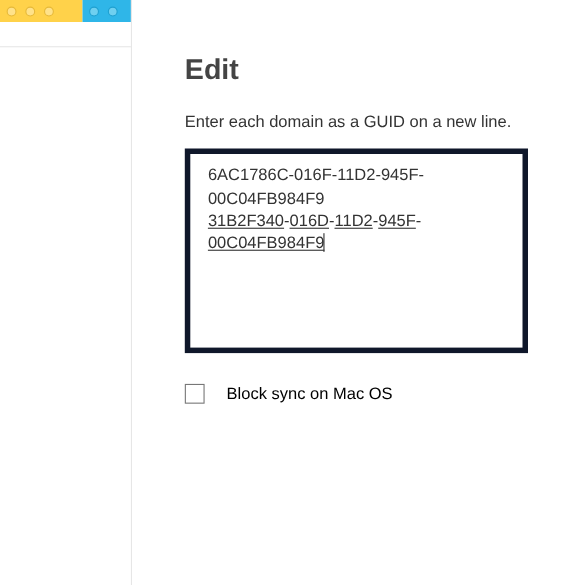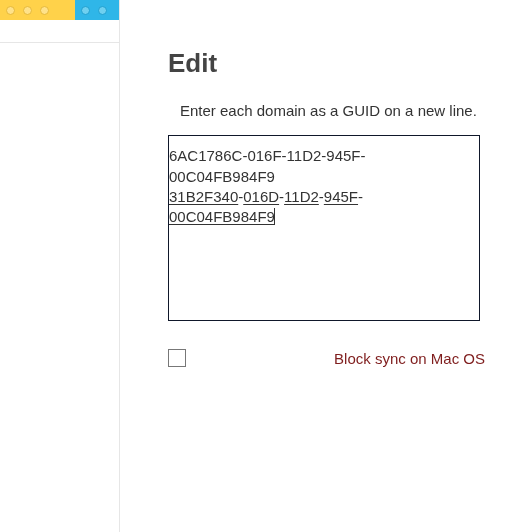--- a/index.html
+++ b/index.html
@@ -74,28 +74,28 @@
   .title {
     font-size: 26px;
     font-weight: 700;
     color: #444;
     margin: 0 0 22px 0;
   }
   .instruction {
     font-size: 15px;
     color: #333;
     line-height: 1.35;
-    margin: 0 0 14px 12px;
+    margin: 0 0 14px 0;
   }
   .textbox {
     width: 312px;
     height: 186px;
-    border: 1px solid #0f172a;
+    border: 5px solid #0f172a;
     box-sizing: border-box;
-    padding: 10px 0;
+    padding: 10px 16px;
     font-size: 15px;
     color: #333;
     line-height: 1.35;
     overflow: hidden;
     outline: none;
     cursor: text;
     font-family: inherit;
   }
   .sc { 
     text-decoration-line: underline;
@@ -110,24 +110,23 @@
     width: 0;
     border-left: 1px solid #333;
     height: 1.15em;
     vertical-align: text-bottom;
     margin-left: -1px;
   }
   .checkbox-row {
     margin-top: 28px;
     display: flex;
     align-items: center;
-    gap: 0;
+    gap: 20px;
     font-size: 15px;
-    color: #7f1d1d;
-    justify-content: space-between;
+    color: #000000;
   }
   .checkbox {
     width: 18px;
     height: 18px;
     border: 1.5px solid #777;
     box-sizing: border-box;
     background: #fff;
     cursor: pointer;
   }
 </style>

